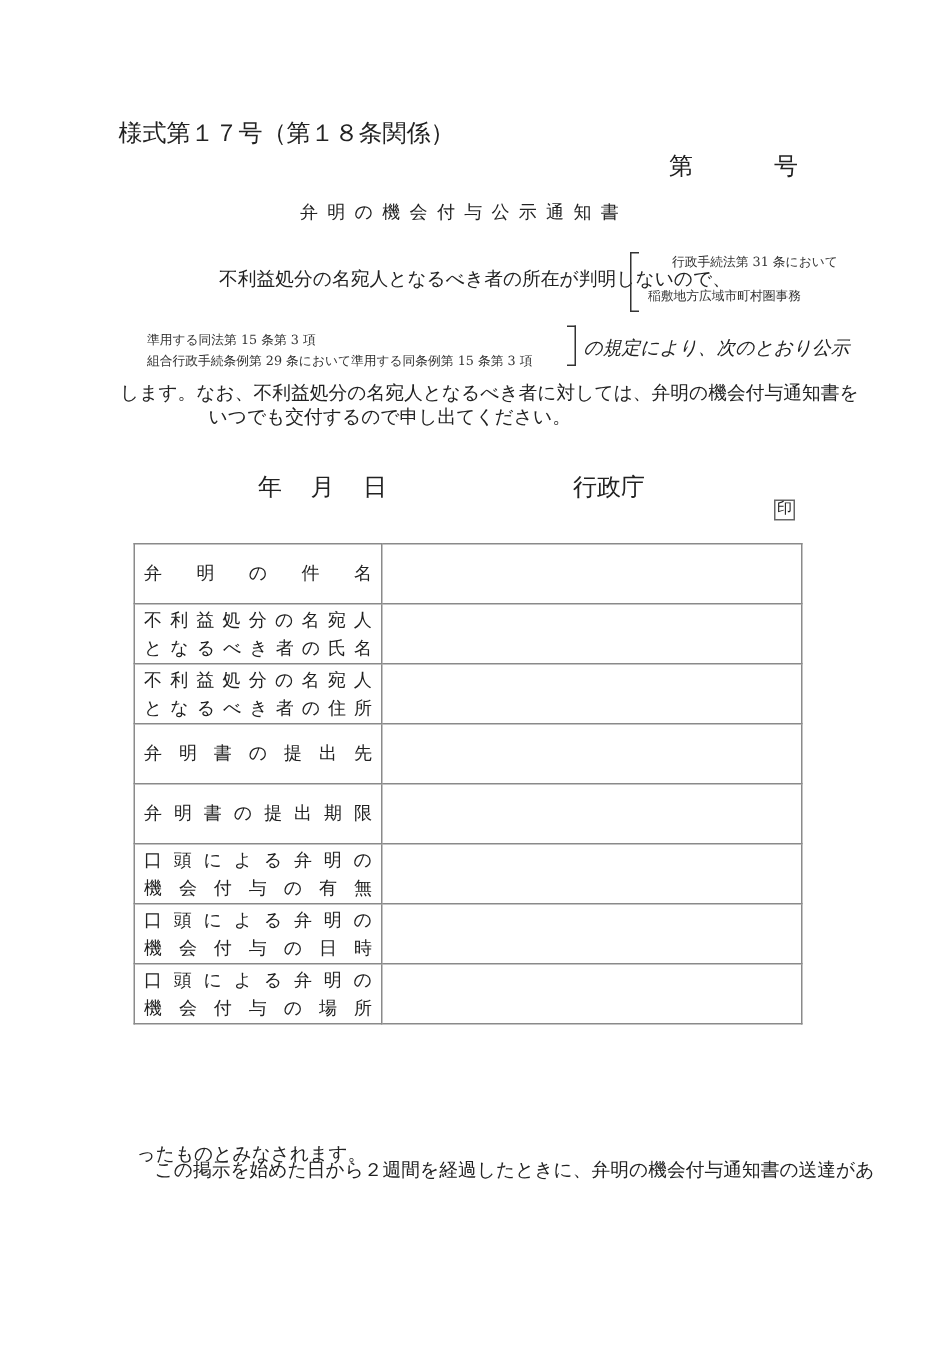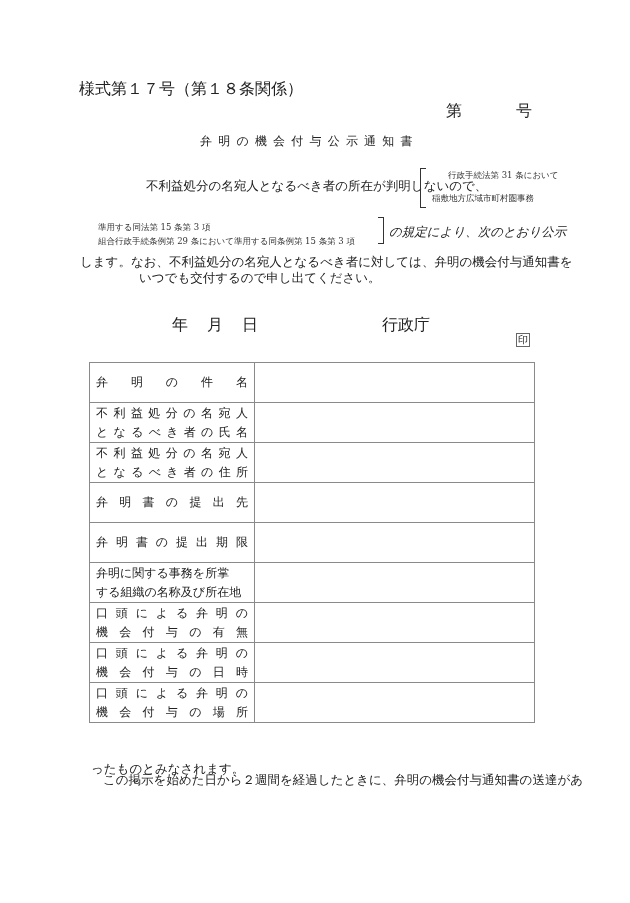--- a/index.html
+++ b/index.html
@@ -142,31 +142,20 @@
             <span>出</span>
             <span>期</span>
             <span>限</span>
           </div>
         </td>
         <td></td>
       </tr>
       <tr>
         <td class="lbl">
           <div class="spread">
-            <span>弁明に関する事務を所掌</span>
-          </div>
-          <div class="spread">
-            <span>する組織の名称及び所在地</span>
-          </div>
-        </td>
-        <td></td>
-      </tr>
-      <tr>
-        <td class="lbl">
-          <div class="spread">
             <span>口</span>
             <span>頭</span>
             <span>に</span>
             <span>よ</span>
             <span>る</span>
             <span>弁</span>
             <span>明</span>
             <span>の</span>
           </div>
           <div class="spread">

